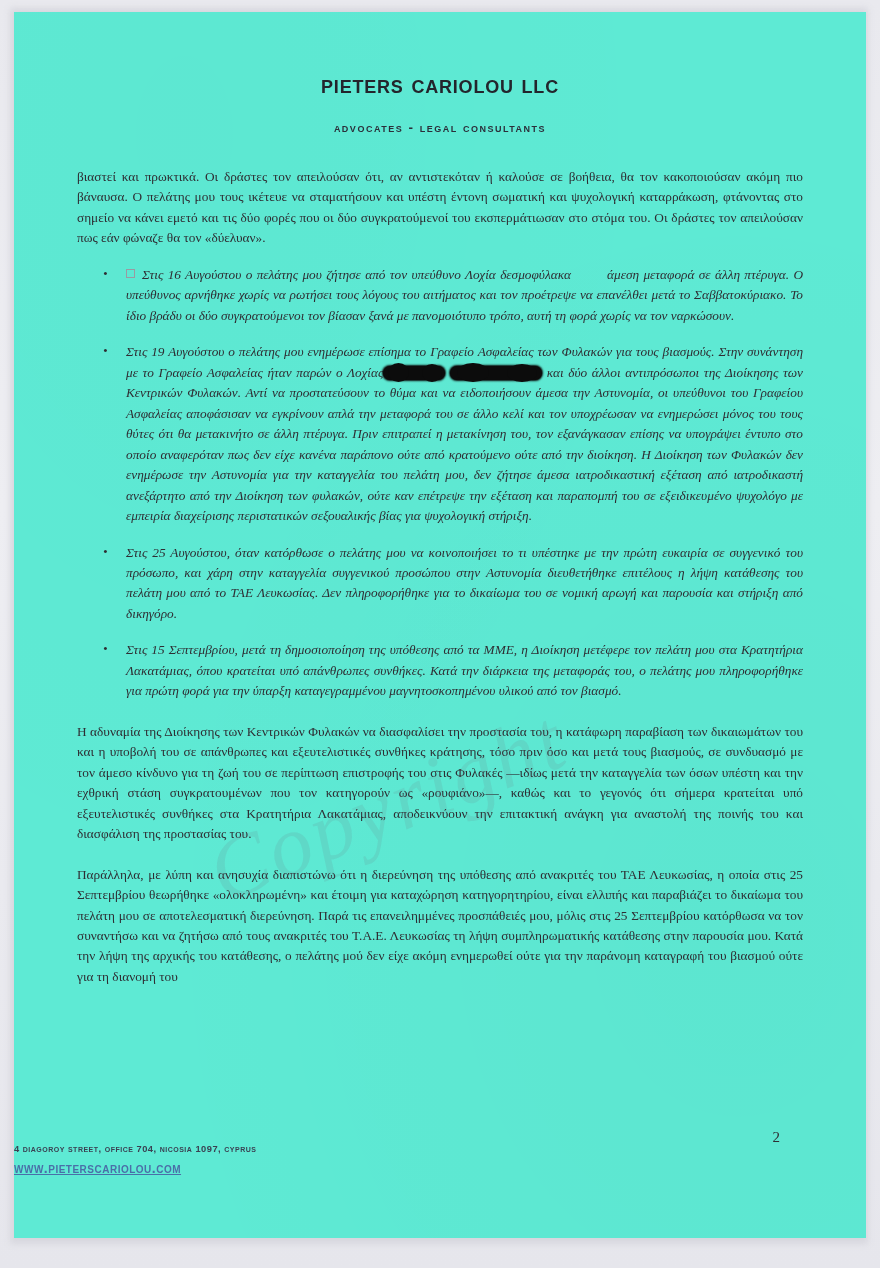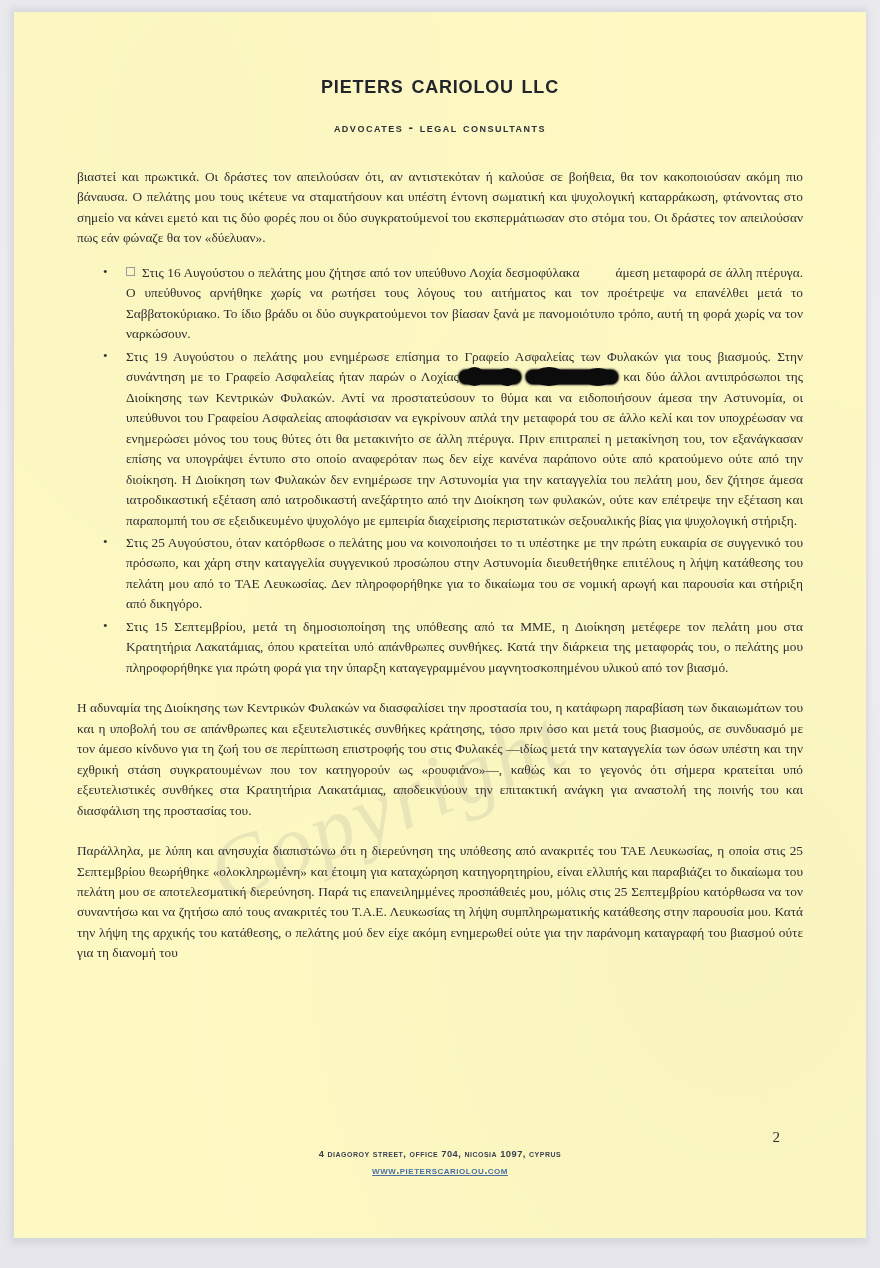--- a/index.html
+++ b/index.html
@@ -30,21 +30,21 @@
     background: #d7d7de;
     filter: blur(3px);
     border-radius: 2px;
   }
   .page {
     position: absolute;
     left: 14px;
     top: 12px;
     width: 852px;
     height: 1226px;
-    background: #fef9c3;
+    background: #5eead4;
     box-sizing: border-box;
     overflow: hidden;
   }
   .page-inner {
     position: relative;
     width: 100%;
     height: 100%;
   }
 
   
@@ -87,23 +87,24 @@
     text-indent: 0;
   }
 
   ul.bullets {
     list-style: none;
     margin: 0 0 4px 0;
     padding: 0;
   }
   ul.bullets > li {
     position: relative;
-    margin: 0 0 2px 0;
+    margin: 16px 0 2px 0;
     padding-left: 49px;
     text-align: justify;
+    font-style: italic;
   }
   ul.bullets > li::before {
     content: "\2022";
     position: absolute;
     left: 26px;
     top: -1px;
     font-size: 13px;
     color: #2e2e33;
   }
   .chk {
@@ -160,35 +161,34 @@
     white-space: nowrap;
     overflow: hidden;
   }
 
   
   .footer {
     position: absolute;
     left: 0;
     right: 0;
     bottom: 58px;
-    text-align: center;
     font-family: "Liberation Sans", sans-serif;
     font-weight: bold;
     font-size: 9.3px;
     letter-spacing: 0.5px;
     color: #3a4152;
     font-variant: small-caps;
     text-transform: lowercase;
     line-height: 1.62;
   }
   .footer .line2 .spacer { display: inline-block; width: 26px; }
   .footer a.site {
     color: #4a6fa8;
     text-decoration: underline;
-    font-size: 11px;
+    font-size: 14px;
   }
   .page-number {
     position: absolute;
     right: 86px;
     bottom: 92px;
     font-family: "Liberation Serif", serif;
     font-size: 15px;
     color: #2e2e33;
   }
   .noise {

